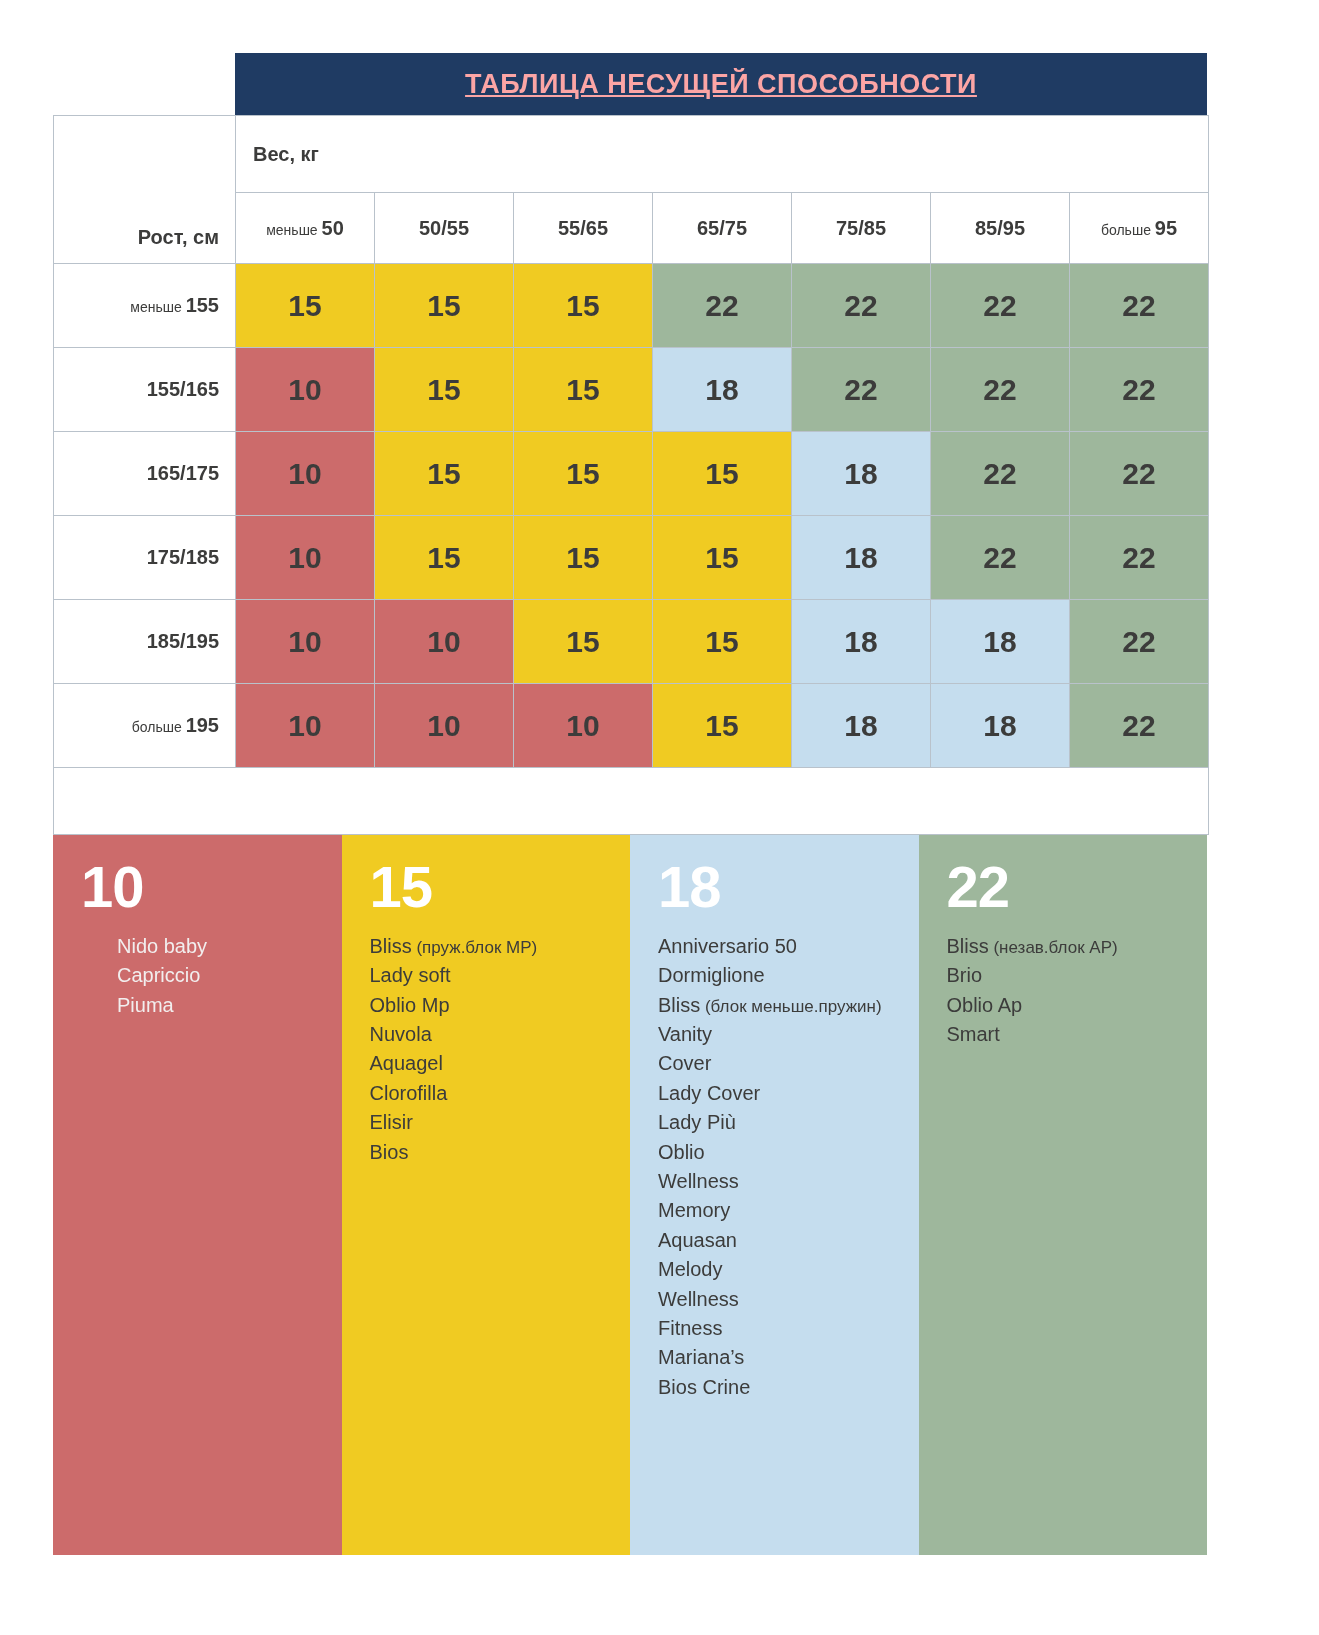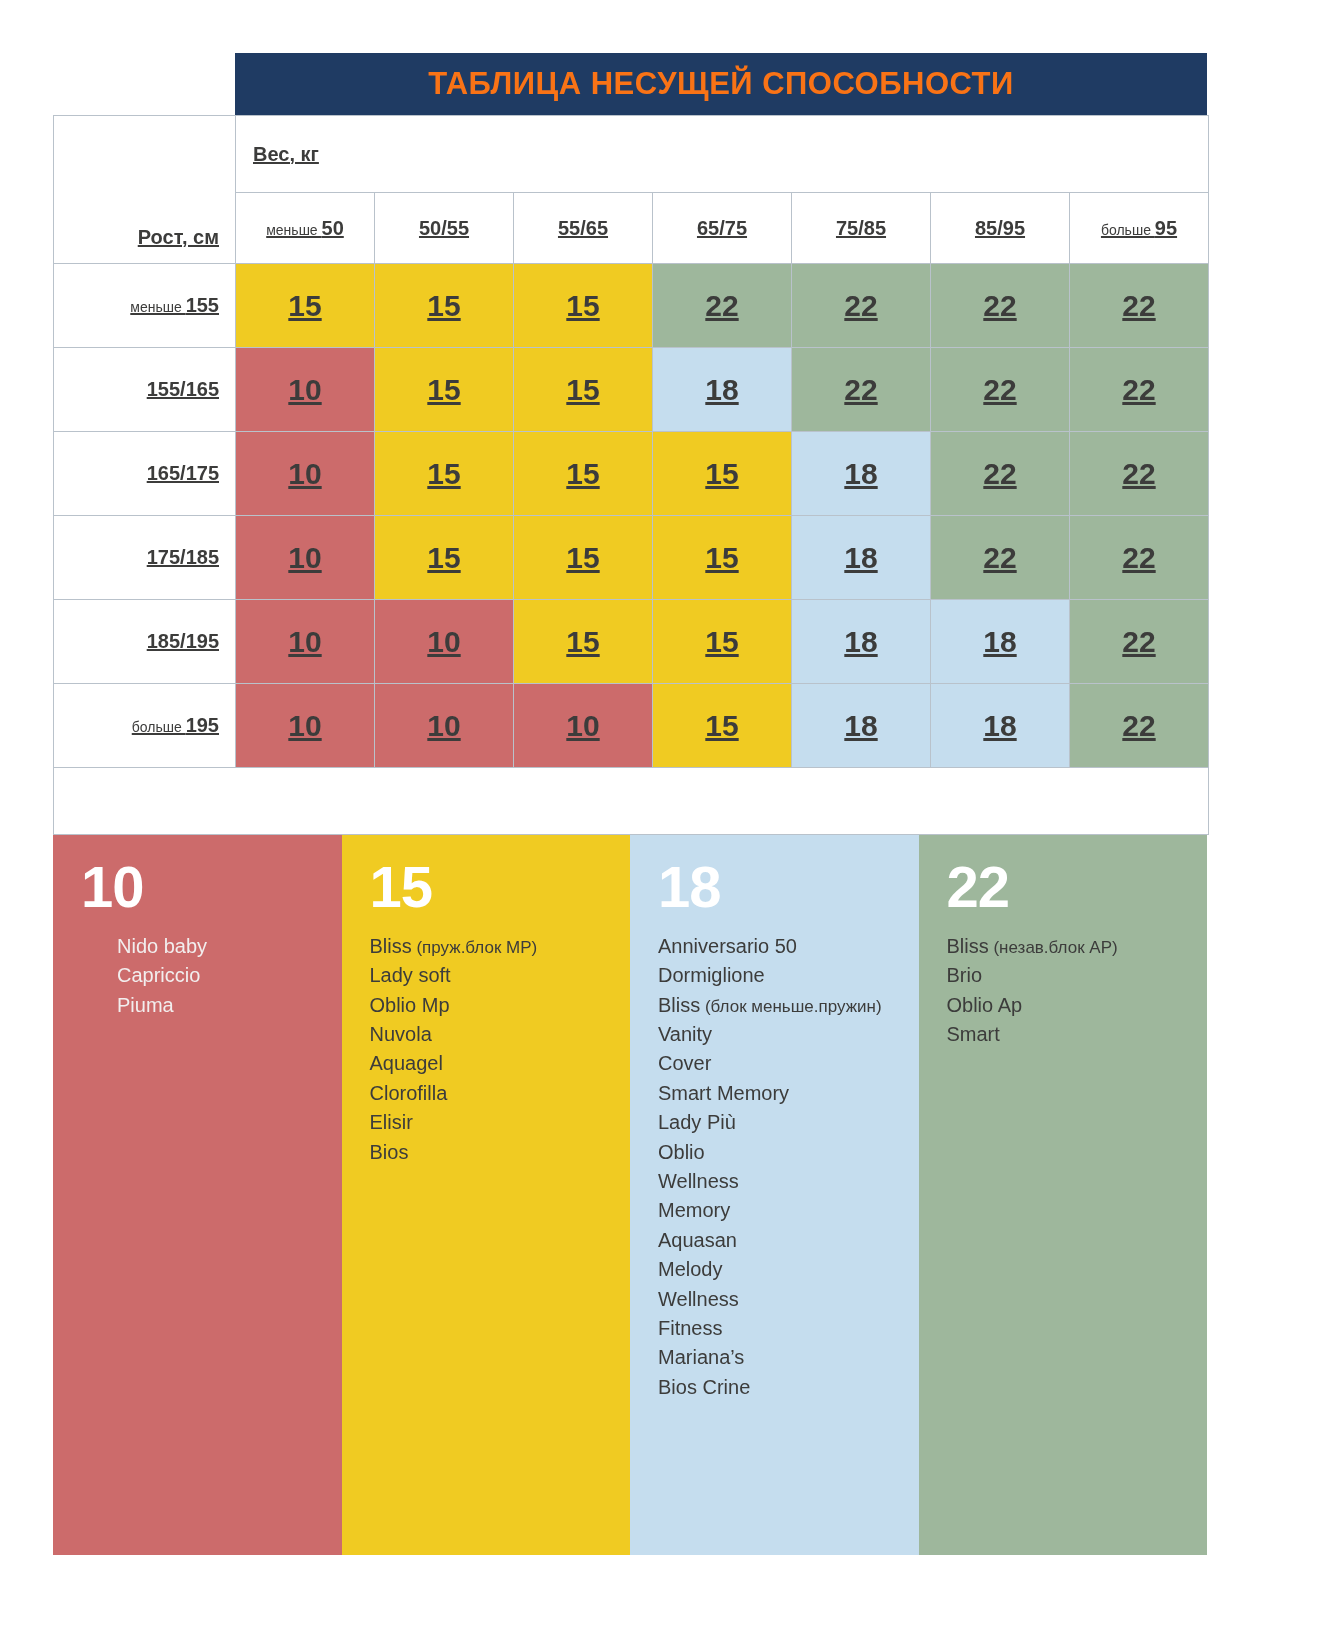--- a/index.html
+++ b/index.html
@@ -18,42 +18,42 @@
     width: 1319px;
     height: 1635px;
     box-sizing: border-box;
     padding: 53px 112px 0 53px;
   }
 
   
   .title-bar {
     margin-left: 182px;
     background: #1f3b63;
-    color: #f97316;
+    color: #fca5a5;
     height: 62px;
     display: flex;
     align-items: center;
     justify-content: center;
-    font-size: 31px;
+    font-size: 27px;
     font-weight: bold;
     letter-spacing: 0.5px;
+    text-decoration: underline;
   }
 
   
   table.matrix {
     border-collapse: collapse;
     table-layout: fixed;
     width: 1154px;
   }
   table.matrix td, table.matrix th {
     border: 1px solid #b9c2cb;
     padding: 0;
     text-align: center;
     vertical-align: middle;
-    text-decoration: underline;
   }
   .col-head { width: 182px; }
   .col-data { width: 139px; }
 
   .weight-head {
     height: 76px;
     text-align: left !important;
     padding-left: 17px !important;
     font-size: 20px;
     font-weight: bold;
@@ -261,21 +261,21 @@
         <div class="item"><span>Elisir</span></div>
         <div class="item"><span>Bios</span></div>
       </div>
       <div class="legend-col l18" style="background: rgb(197, 221, 238);">
         <div class="num">18</div>
         <div class="item"><span>Anniversario 50</span></div>
         <div class="item"><span>Dormiglione</span></div>
         <div class="item"><span>Bliss</span><span class="note"> (блок меньше.пружин)</span></div>
         <div class="item"><span>Vanity</span></div>
         <div class="item"><span>Cover</span></div>
-        <div class="item"><span>Smart Memory</span></div>
+        <div class="item"><span>Lady Cover</span></div>
         <div class="item"><span>Lady Più</span></div>
         <div class="item"><span>Oblio</span></div>
         <div class="item"><span>Wellness</span></div>
         <div class="item"><span>Memory</span></div>
         <div class="item"><span>Aquasan</span></div>
         <div class="item"><span>Melody</span></div>
         <div class="item"><span>Wellness</span></div>
         <div class="item"><span>Fitness</span></div>
         <div class="item"><span>Mariana’s</span></div>
         <div class="item"><span>Bios Crine</span></div>

